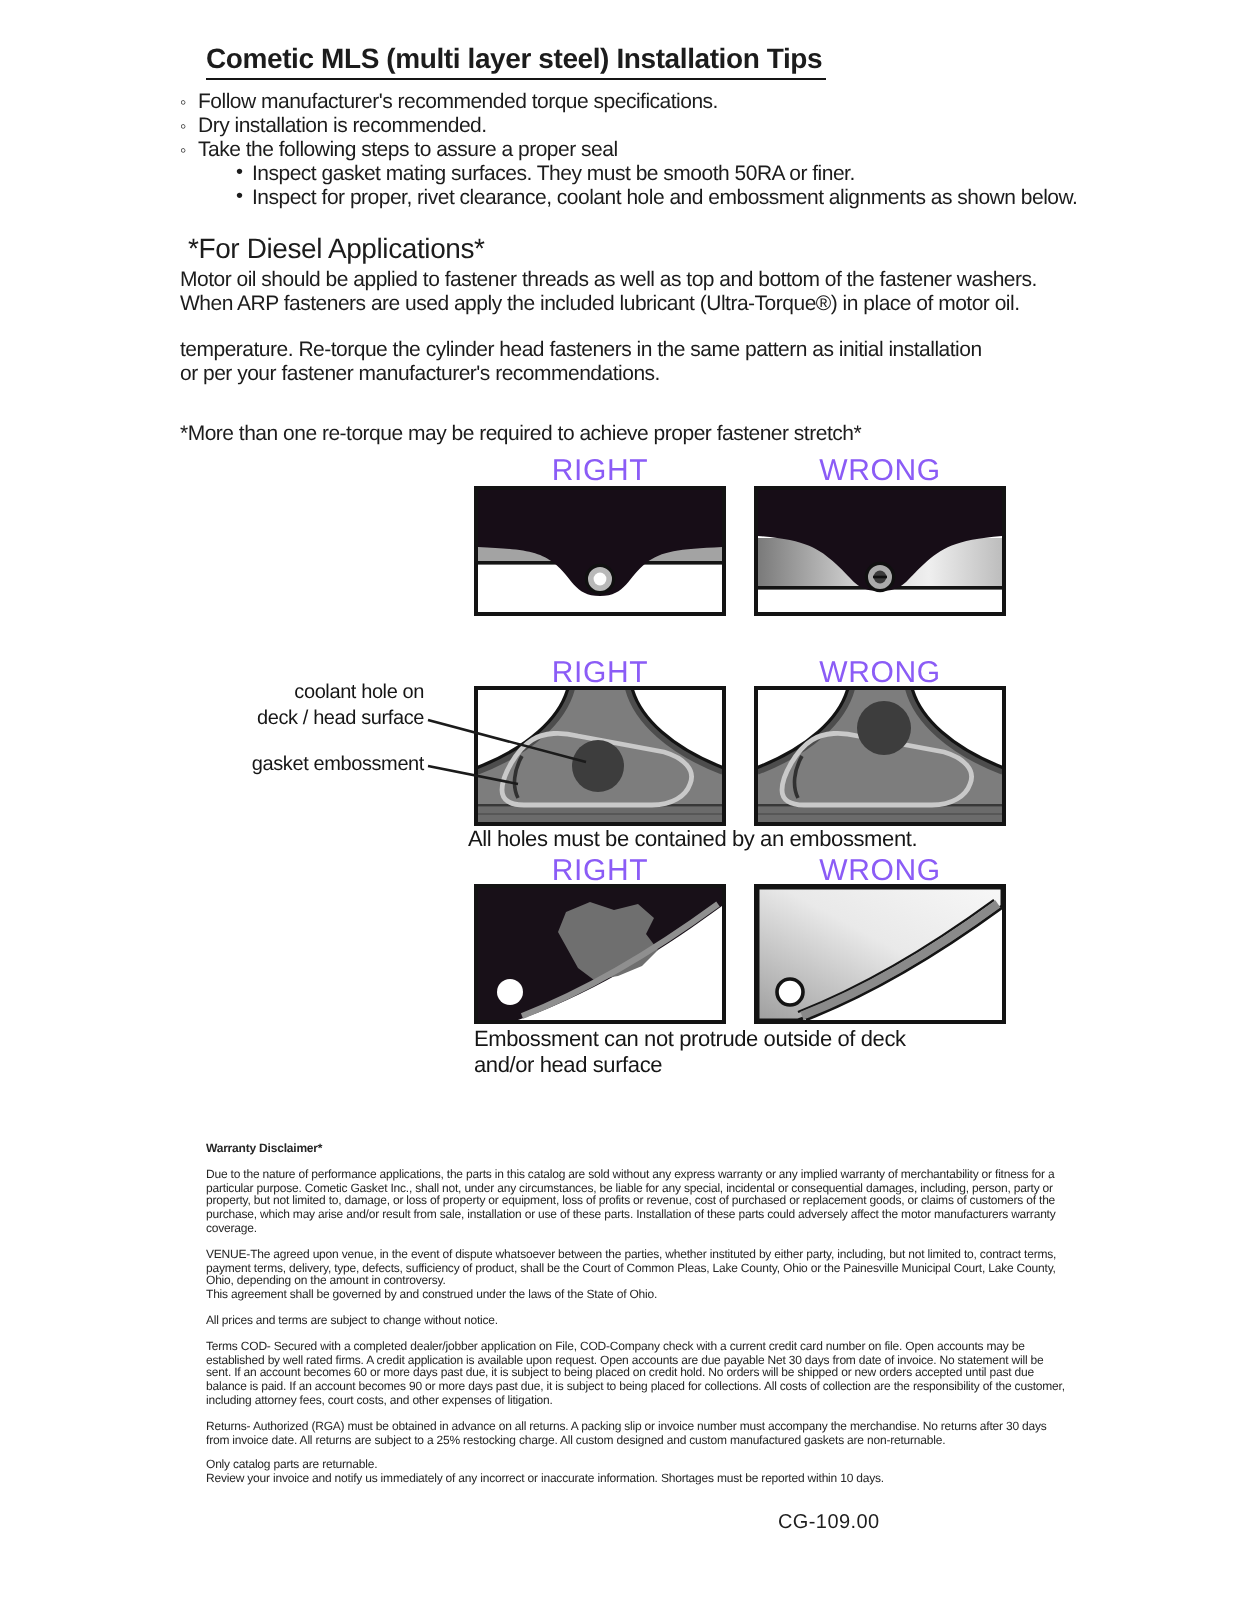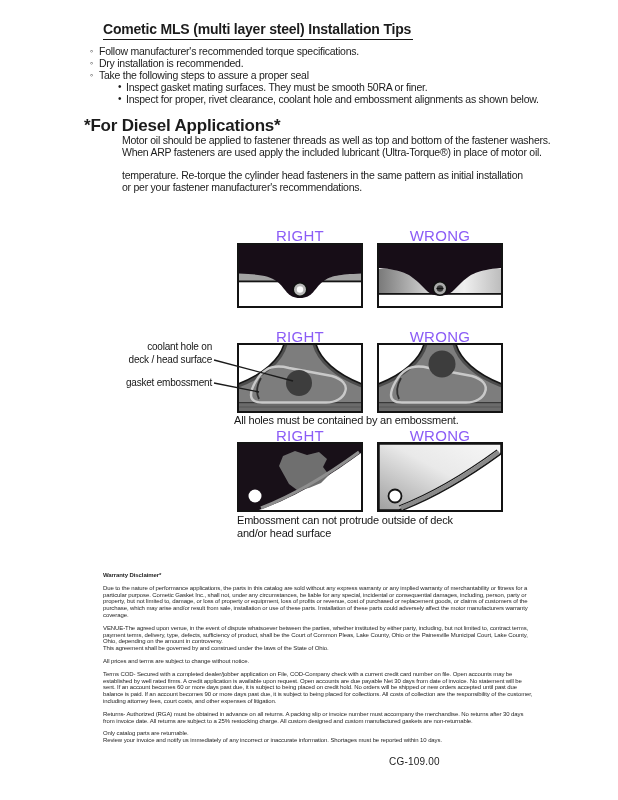--- a/index.html
+++ b/index.html
@@ -9,23 +9,23 @@
   }
   .title{
     position:absolute;left:103px;top:21px;font-size:14px;font-weight:bold;
     letter-spacing:-0.2px;border-bottom:1.6px solid #151515;padding:0 2px 2px 0;white-space:nowrap;
   }
   .bullets{position:absolute;left:90px;top:45px;font-size:10.5px;letter-spacing:-0.25px;}
   .b{display:flex;line-height:12px;white-space:nowrap;}
   .b .m{width:9px;font-size:9px;}
   .b.sub{padding-left:28px;}
   .b.sub .m{width:8px;font-size:10px;}
-  .diesel-h{position:absolute;left:84px;top:116px;font-size:17px;font-weight:bold;letter-spacing:-0.2px;white-space:nowrap;}
+  .diesel-h{position:absolute;left:94px;top:116px;font-size:14px;font-weight:normal;letter-spacing:-0.2px;white-space:nowrap;}
   .para{position:absolute;left:90px;font-size:10.5px;letter-spacing:-0.25px;}
-  .para .ln{line-height:12px;white-space:nowrap;margin-left:32px;}
+  .para .ln{line-height:12px;white-space:nowrap;}
   .flabel{position:absolute;width:126px;text-align:center;font-size:15px;letter-spacing:0.3px;color:#8b5cf6;white-space:nowrap;}
   .fbox{position:absolute;width:126px;box-sizing:border-box;border:2px solid #131313;background:#fff;}
   .fbox svg{display:block;}
   .fcap{position:absolute;font-size:11px;letter-spacing:-0.2px;color:#161616;line-height:12.5px;white-space:nowrap;}
   .callout{position:absolute;left:60px;width:152px;text-align:right;font-size:10px;line-height:12.5px;letter-spacing:-0.2px;color:#161616;}
   .overlay{position:absolute;left:0;top:0;pointer-events:none;z-index:5;}
   .disc{position:absolute;left:103px;top:572px;width:432px;font-size:6px;line-height:6.8px;letter-spacing:-0.1px;color:#262626;}
   .disc .dh{font-weight:bold;margin:0 0 6px 0;}
   .disc p{margin:0 0 6px 0;}
   .disc .nogap{margin:0;}
@@ -63,20 +63,23 @@
 
   <div class="diesel-h">*For Diesel Applications*</div>
 
   <div class="para" style="top:134px">
     <div class="ln">Motor oil should be applied to fastener threads as well as top and bottom of the fastener washers.</div>
     <div class="ln">When ARP fasteners are used apply the included lubricant (Ultra-Torque®) in place of motor oil.</div>
   </div>
   <div class="para" style="top:169px">
     <div class="ln">temperature. Re-torque the cylinder head fasteners in the same pattern as initial installation</div>
     <div class="ln">or per your fastener manufacturer's recommendations.</div>
+  </div>
+  <div class="para" style="top:211px">
+    <div class="ln">*More than one re-torque may be required to achieve proper fastener stretch*</div>
   </div>
 
   <div class="flabel" style="left:237px;top:227px">RIGHT</div>
   <div class="flabel" style="left:377px;top:227px">WRONG</div>
 
   <div class="fbox" style="left:237px;top:243px;height:65px">
     <svg width="122" height="61" viewBox="0 0 122 61">
       <rect x="0" y="28" width="122" height="8" fill="#a3a3a3"></rect>
       <rect x="0" y="35.5" width="122" height="1.8" fill="#141414"></rect>
       <path d="M0,0 H122 V28.5 C100,29.5 92,30.5 84,36.5 C75,43.5 74,53 61,53 C48,53 47,43.5 38,36.5 C30,30.5 22,29.5 0,28.5 Z" fill="#170d17"></path>

